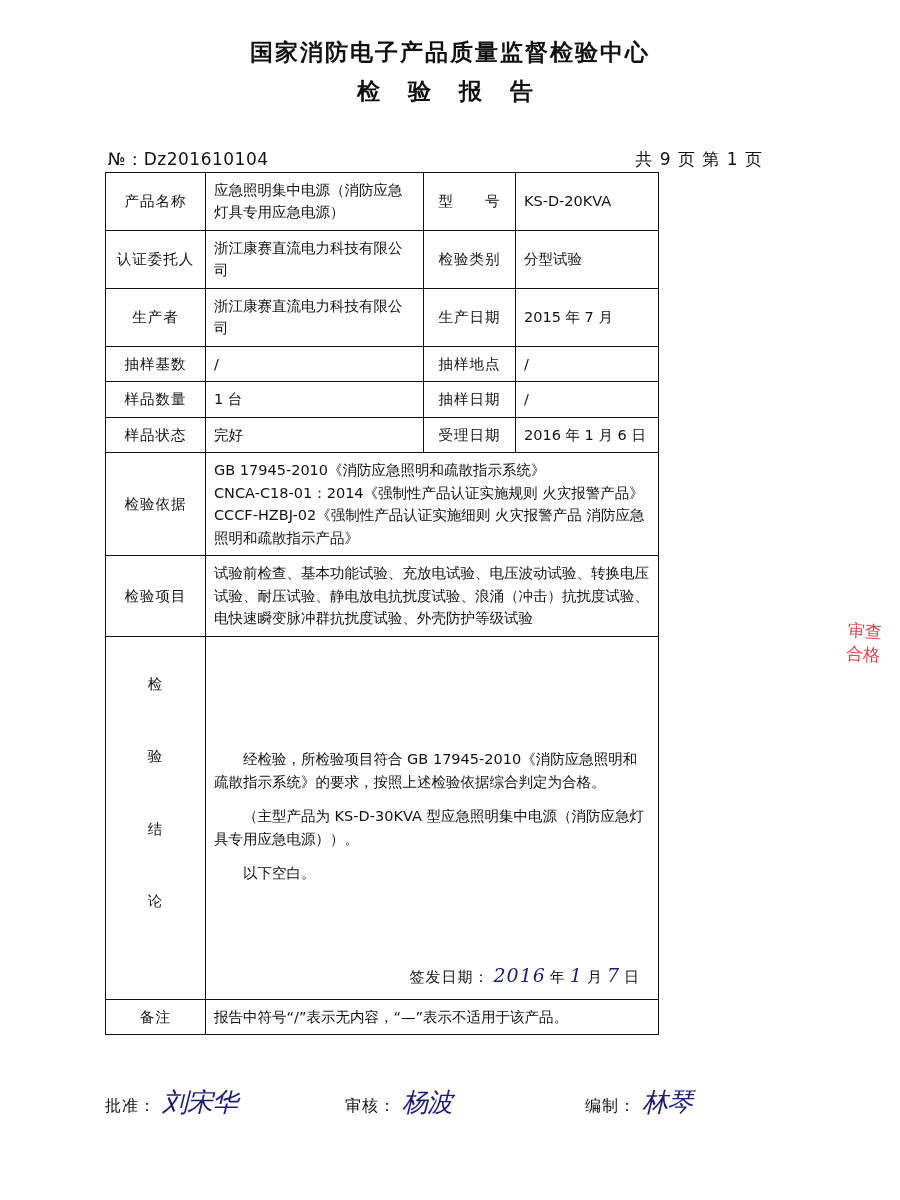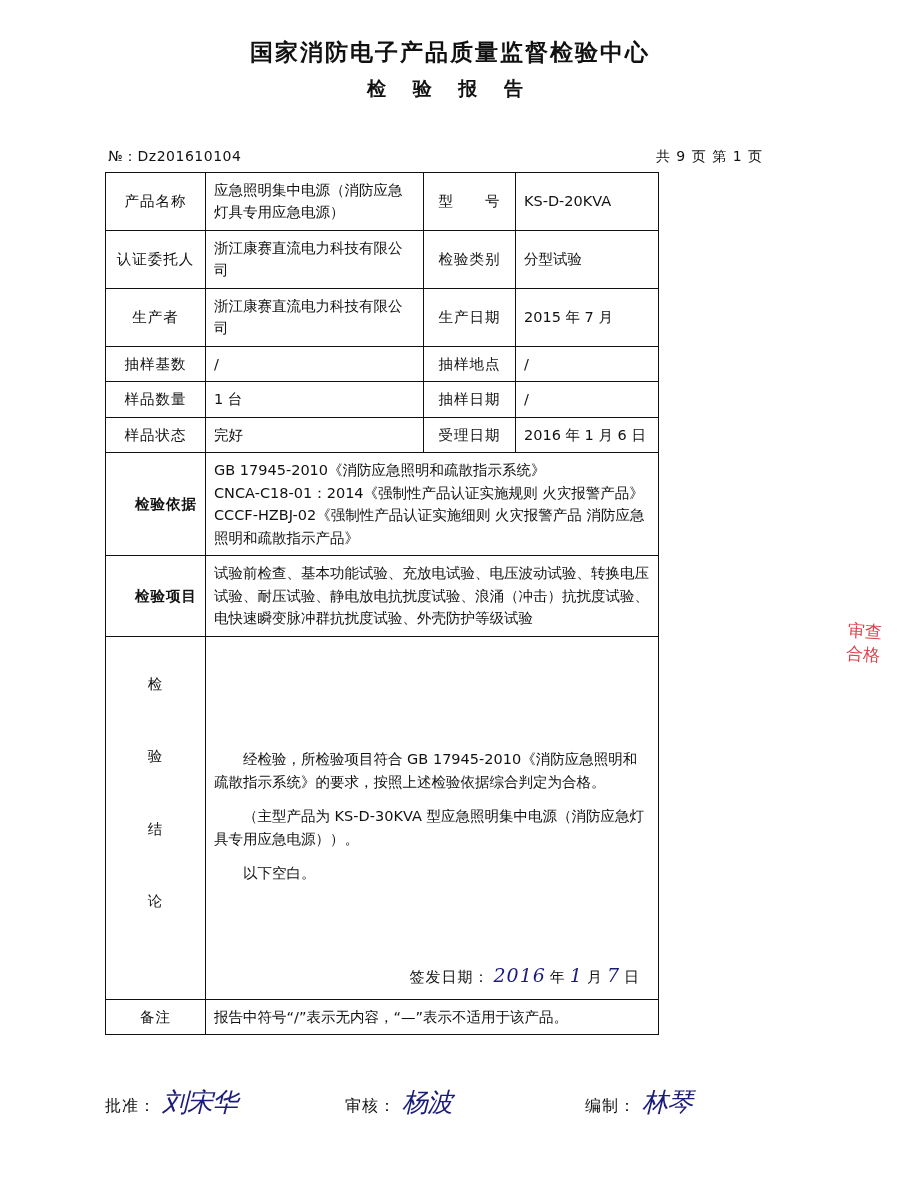--- a/index.html
+++ b/index.html
@@ -27,33 +27,33 @@
     text-align: center;
     padding-top: 36px;
   }
   .doc-title-1 {
     font-size: 23px;
     font-weight: bold;
     letter-spacing: 2px;
     line-height: 1.4;
   }
   .doc-title-2 {
-    font-size: 19px;
+    font-size: 23px;
     font-weight: bold;
     letter-spacing: 10px;
     margin-top: 8px;
   }
 
   .meta-row {
     position: absolute;
     top: 148px;
     left: 0;
     width: 868px;
     height: 20px;
-    font-size: 14px;
+    font-size: 17px;
   }
   .meta-no {
     position: absolute;
     left: 108px;
     top: 0;
     letter-spacing: 0.5px;
   }
   .meta-pages {
     position: absolute;
     right: 105px;
@@ -84,23 +84,22 @@
   }
   td.value {
     text-align: left;
     padding-left: 10px;
   }
   .w-label { width: 100px; }
   .w-val1  { width: 218px; }
   .w-label2{ width: 92px; }
 
   td.tall-label {
-    text-align: right;
-    letter-spacing: 1px;
-    font-weight: bold;
+    text-align: center;
+    letter-spacing: 1px;
   }
   td.basis {
     line-height: 1.9;
     font-size: 14px;
     padding: 8px 10px;
   }
   td.items {
     line-height: 1.9;
     font-size: 14.5px;
     padding: 8px 10px;

